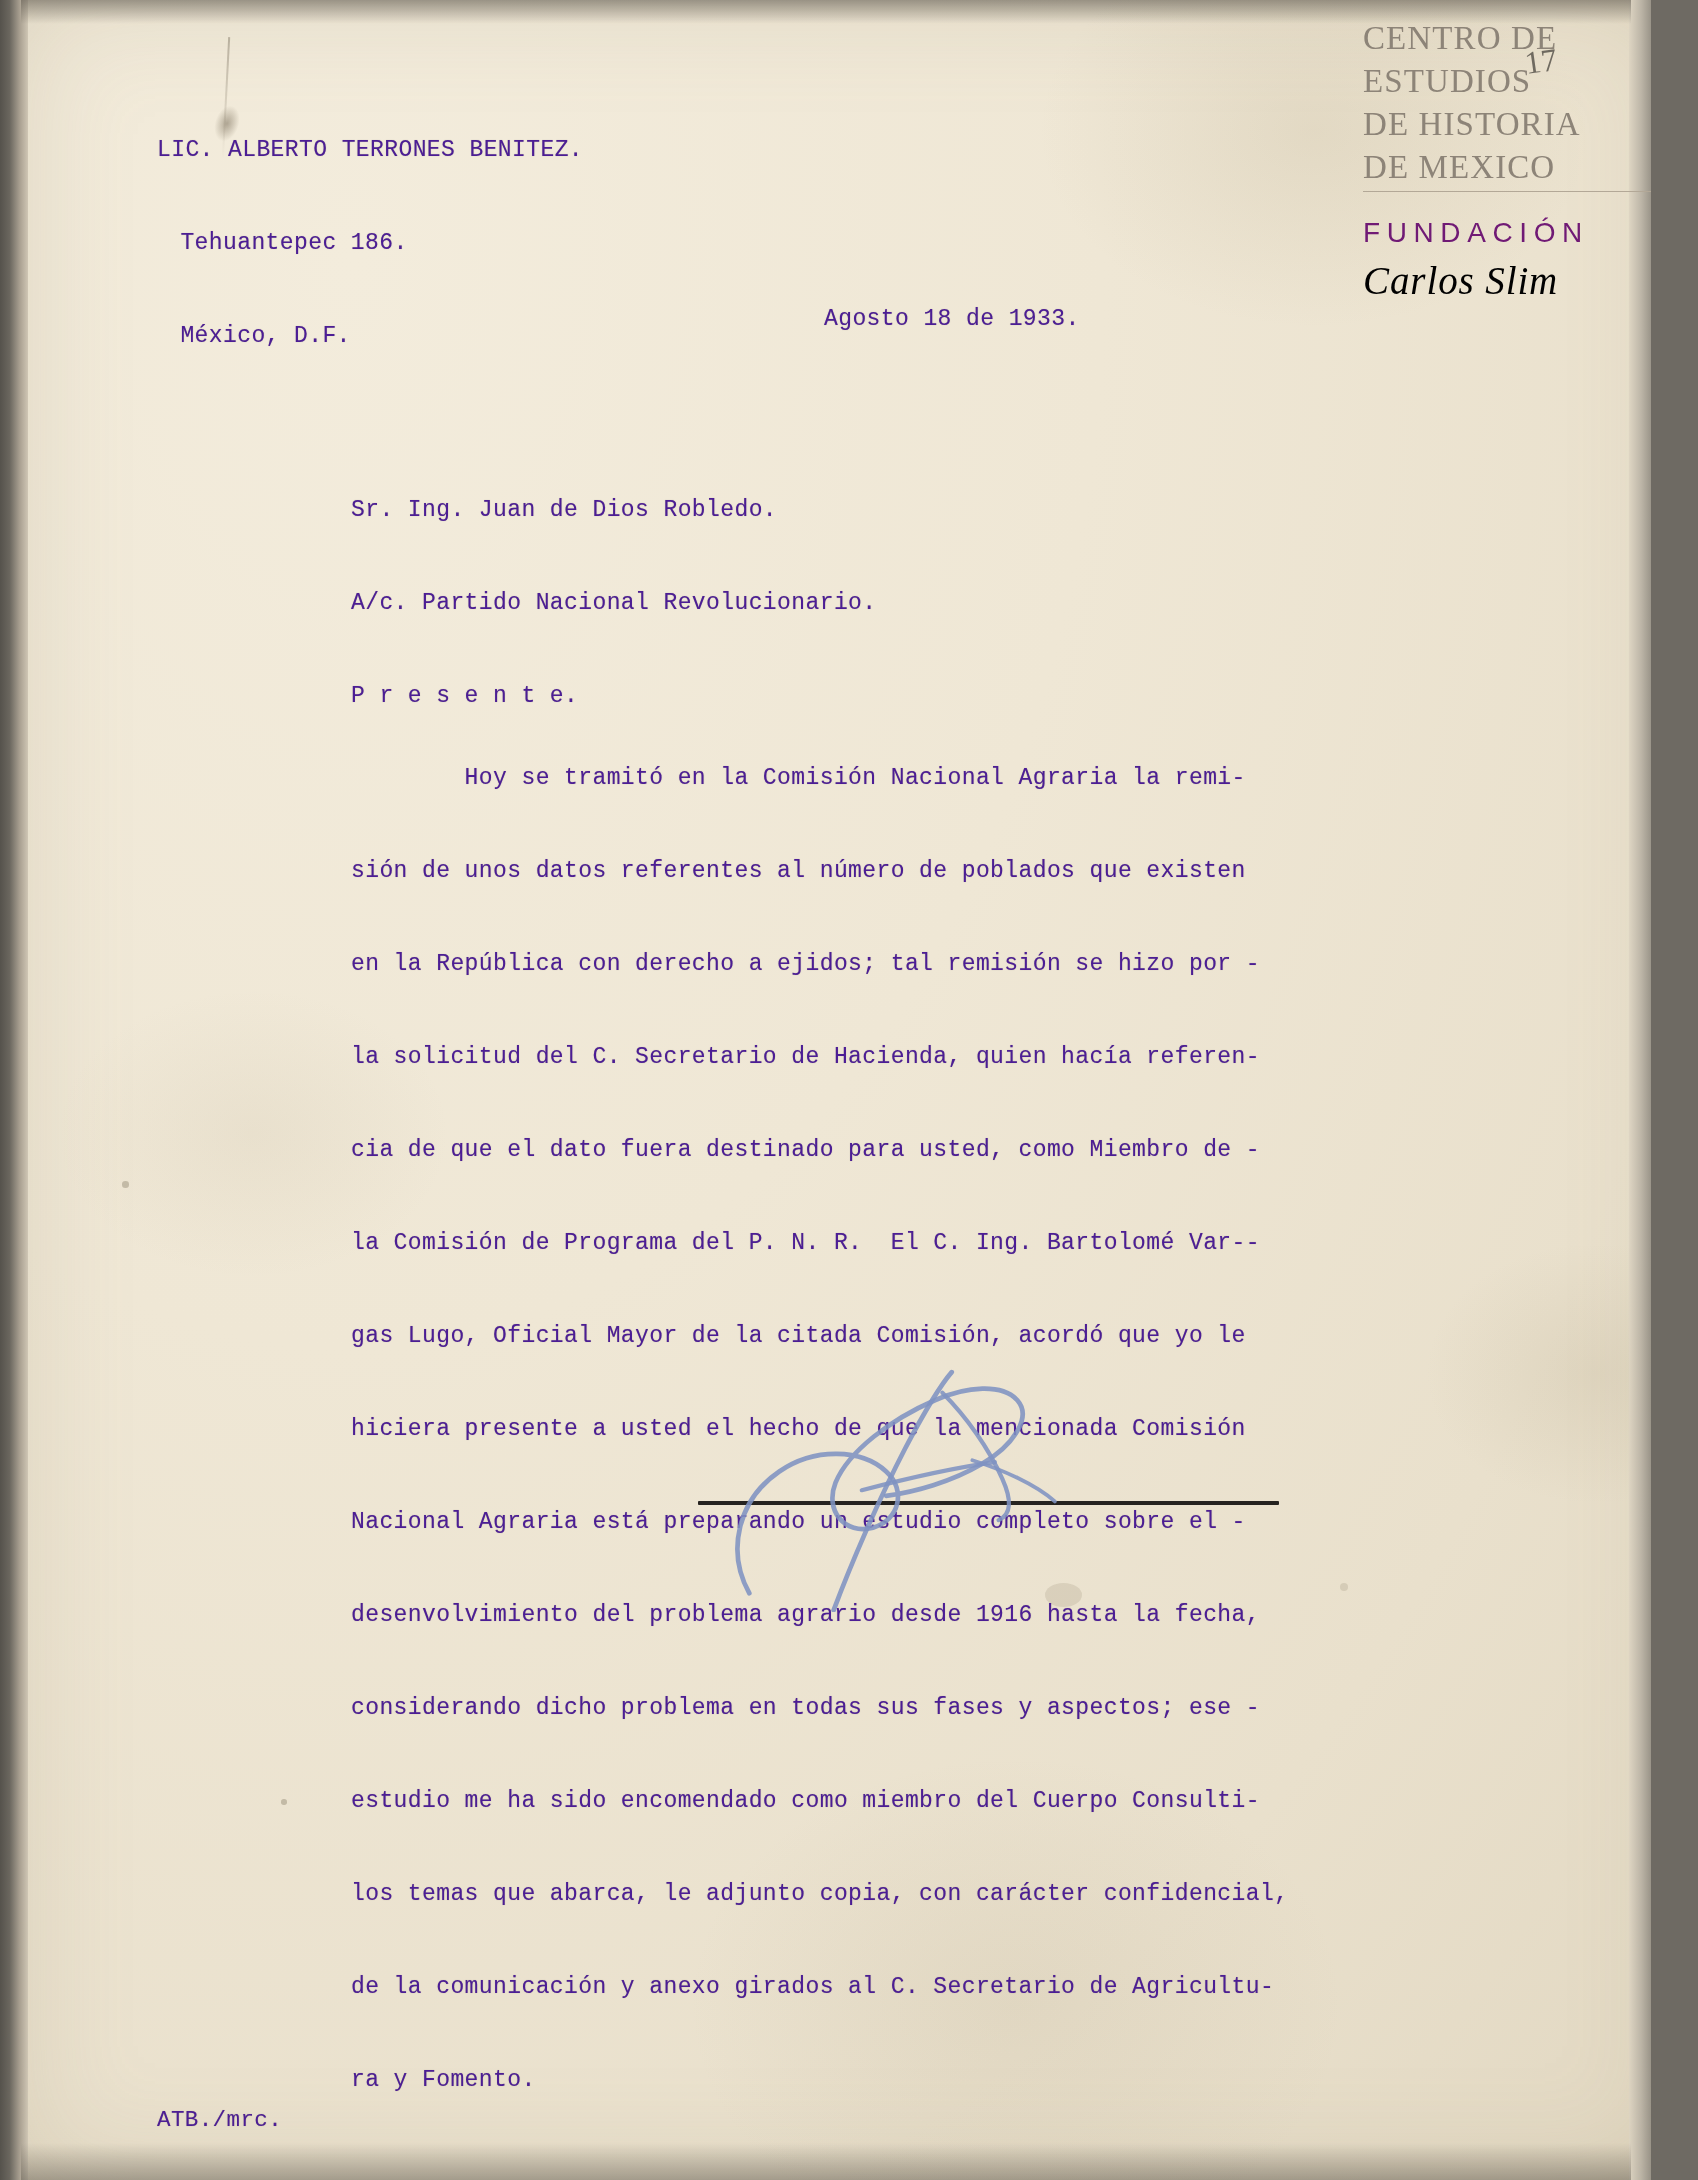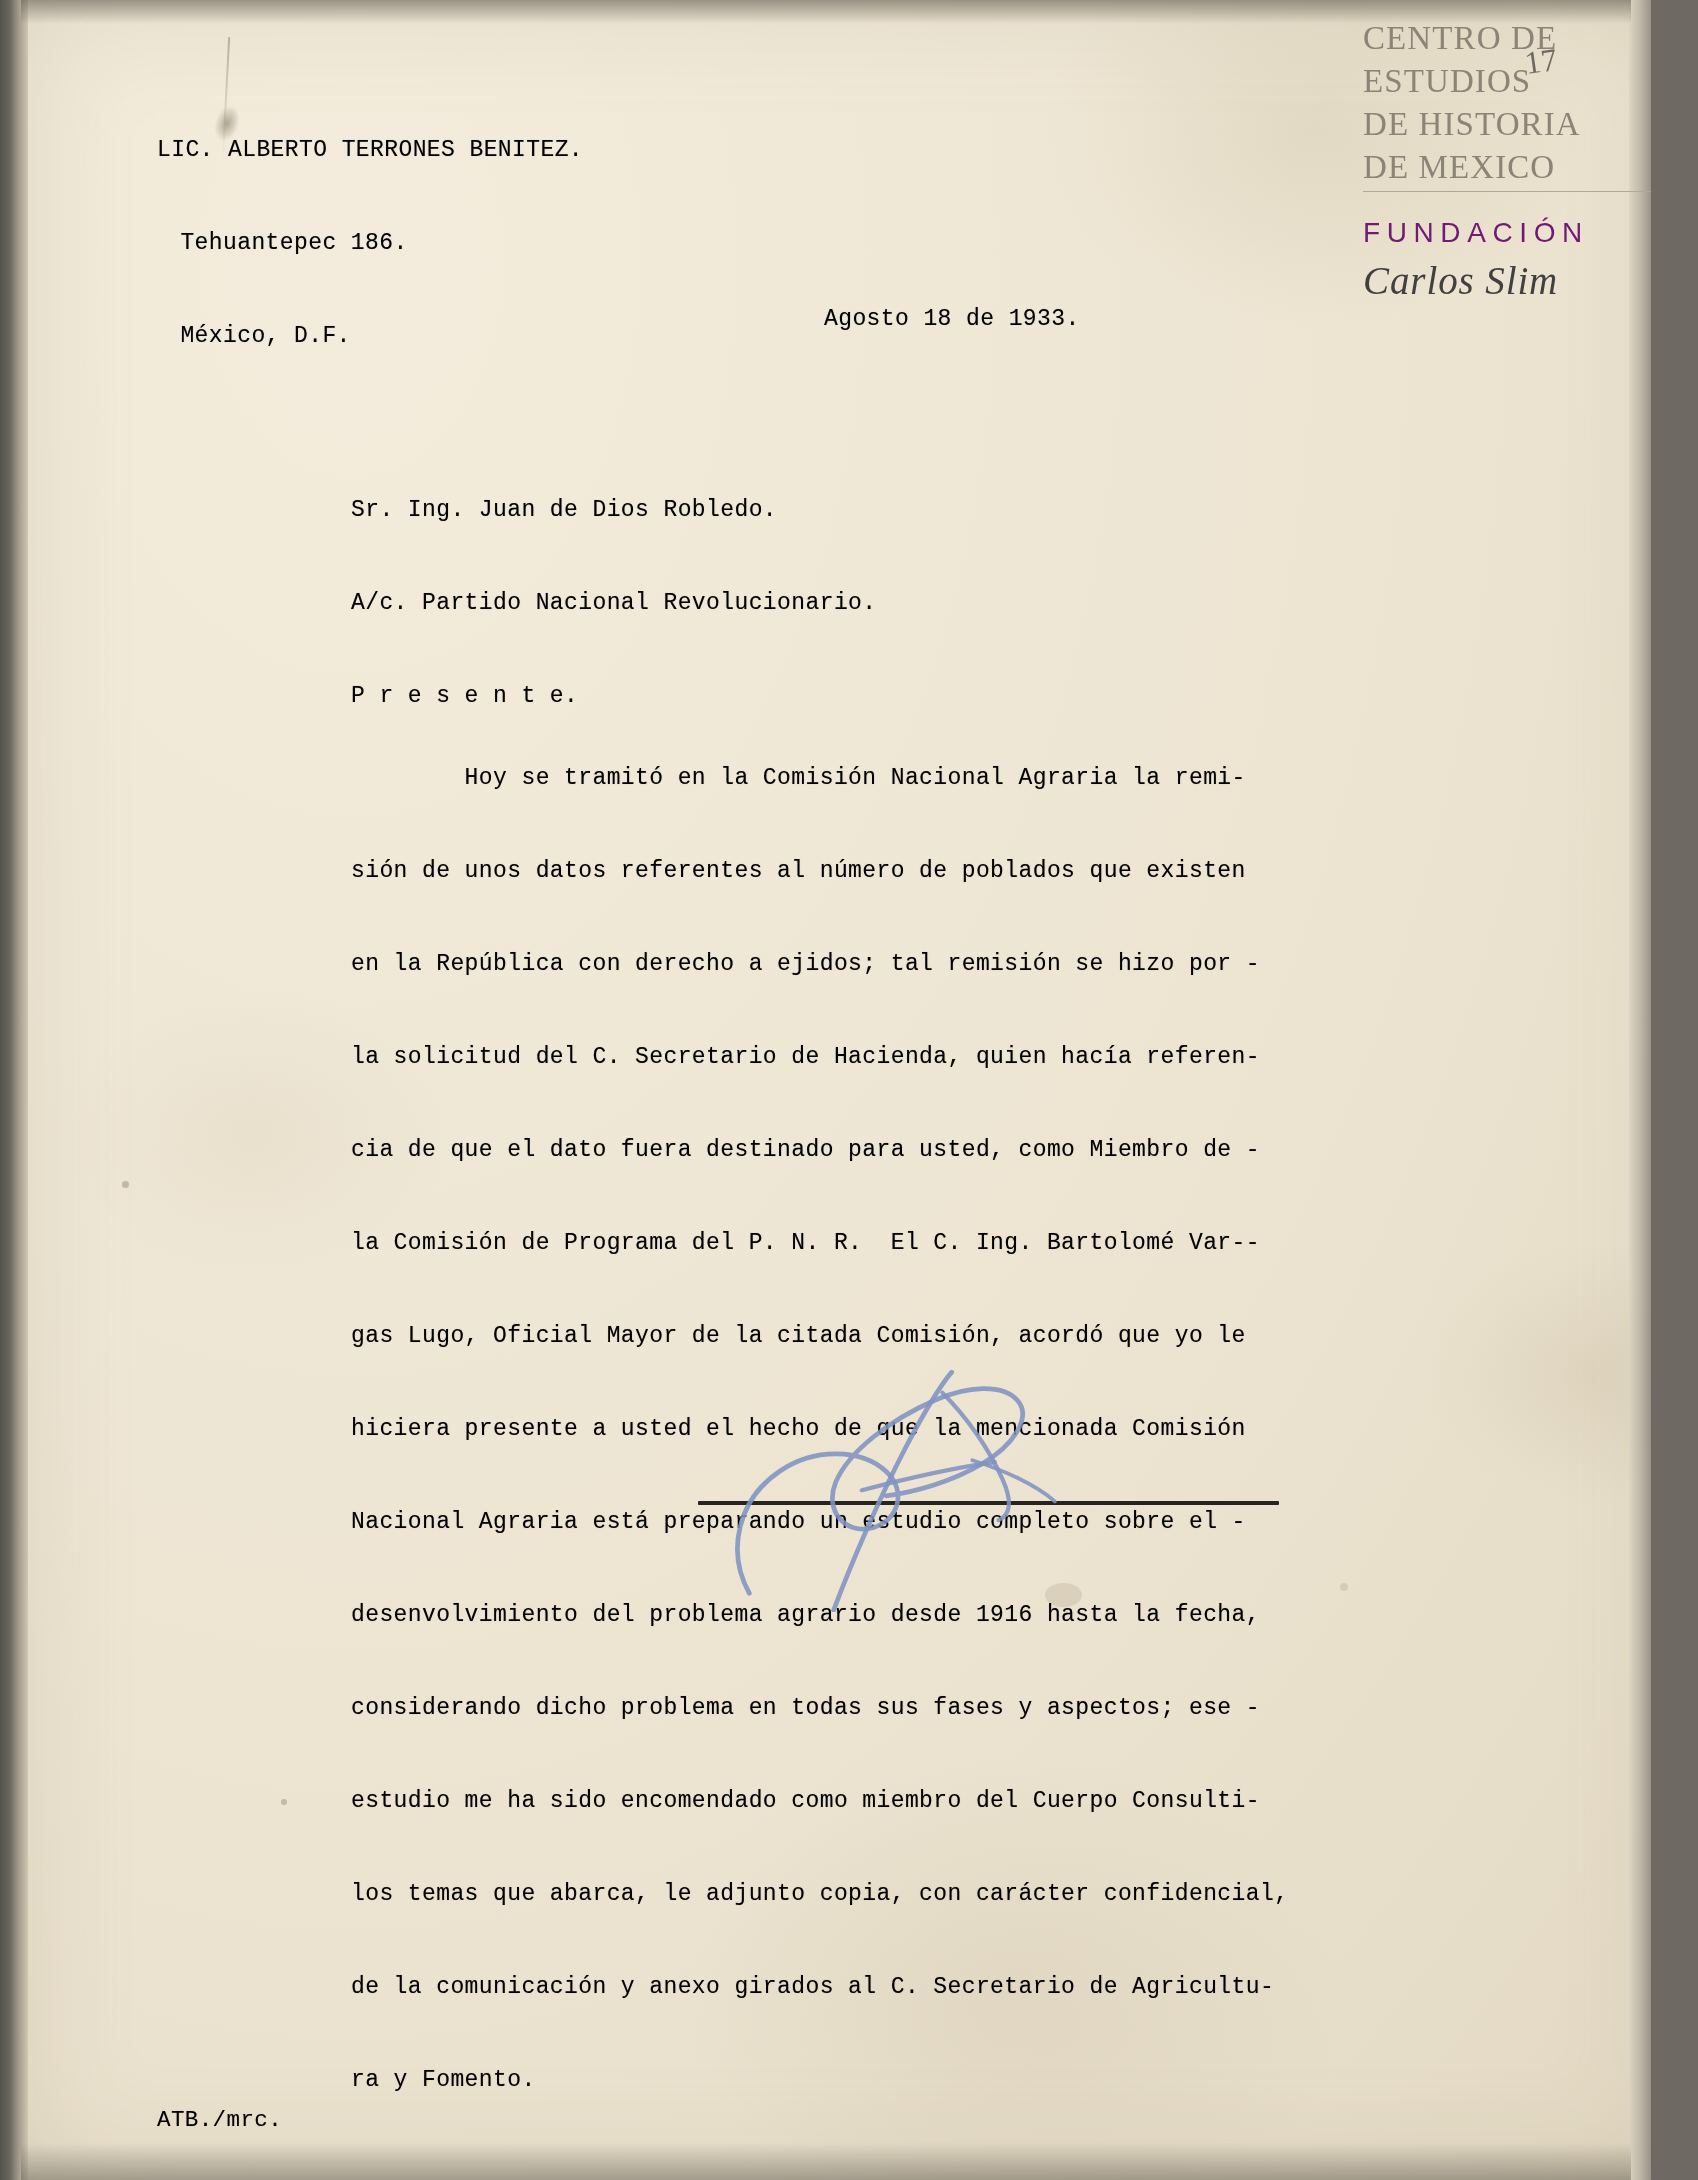--- a/index.html
+++ b/index.html
@@ -57,21 +57,21 @@
     background: linear-gradient(to bottom, rgba(90,84,74,0.55), rgba(90,84,74,0));
   }
   #bottom-shadow {
     position: absolute; left: 20.6px; right: 19.7px; bottom: 0; height: 37px;
     background: linear-gradient(to top, rgba(90,84,74,0.45), rgba(90,84,74,0));
   }
 
   
   .typed {
     position: absolute;
-    color: #000000;
+    color: #4c1d95;
     font-size: 23px;
     line-height: 31px;
     letter-spacing: 0.4px;
     white-space: pre;
     text-shadow: 0 0 0.9px rgba(50,45,38,0.35);
   }
 
   #letterhead { left: 157px; top: 73px; }
   #letterhead .l2 { padding-left: 23.4px; }
   #letterhead .l3 { padding-left: 23.4px; }
@@ -140,21 +140,21 @@
   #stamp .s-rule {
     margin-top: 1.9px;
     border-top: 1.9px solid #b3a897;
     width: 309px;
   }
   #stamp .s-sign {
     margin-top: 9.4px;
     font-family: "Liberation Serif", serif;
     font-style: italic;
     font-size: 39px;
-    color: #404040;
+    color: #000000;
     letter-spacing: 0.9px;
     white-space: pre;
   }
   
   #folio {
     position: absolute;
     left: 1525px;
     top: 43px;
     font-family: "Liberation Serif", serif;
     font-size: 32px;

